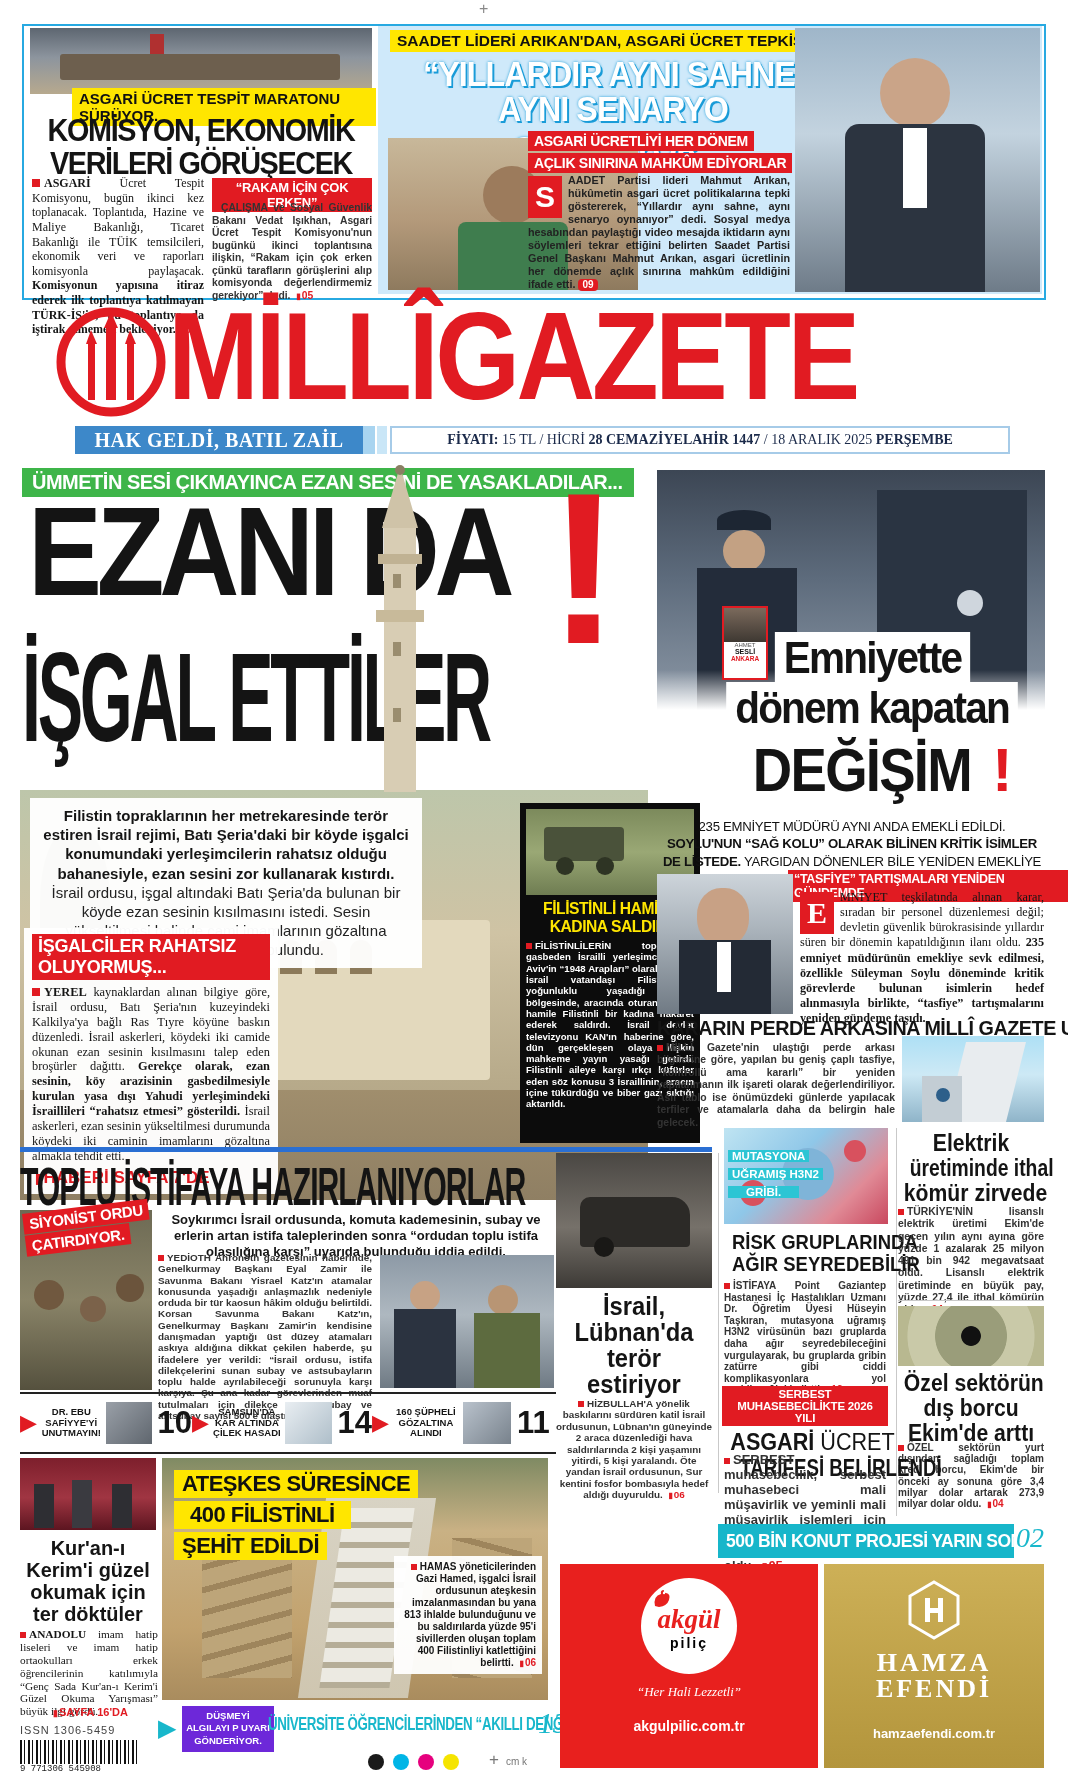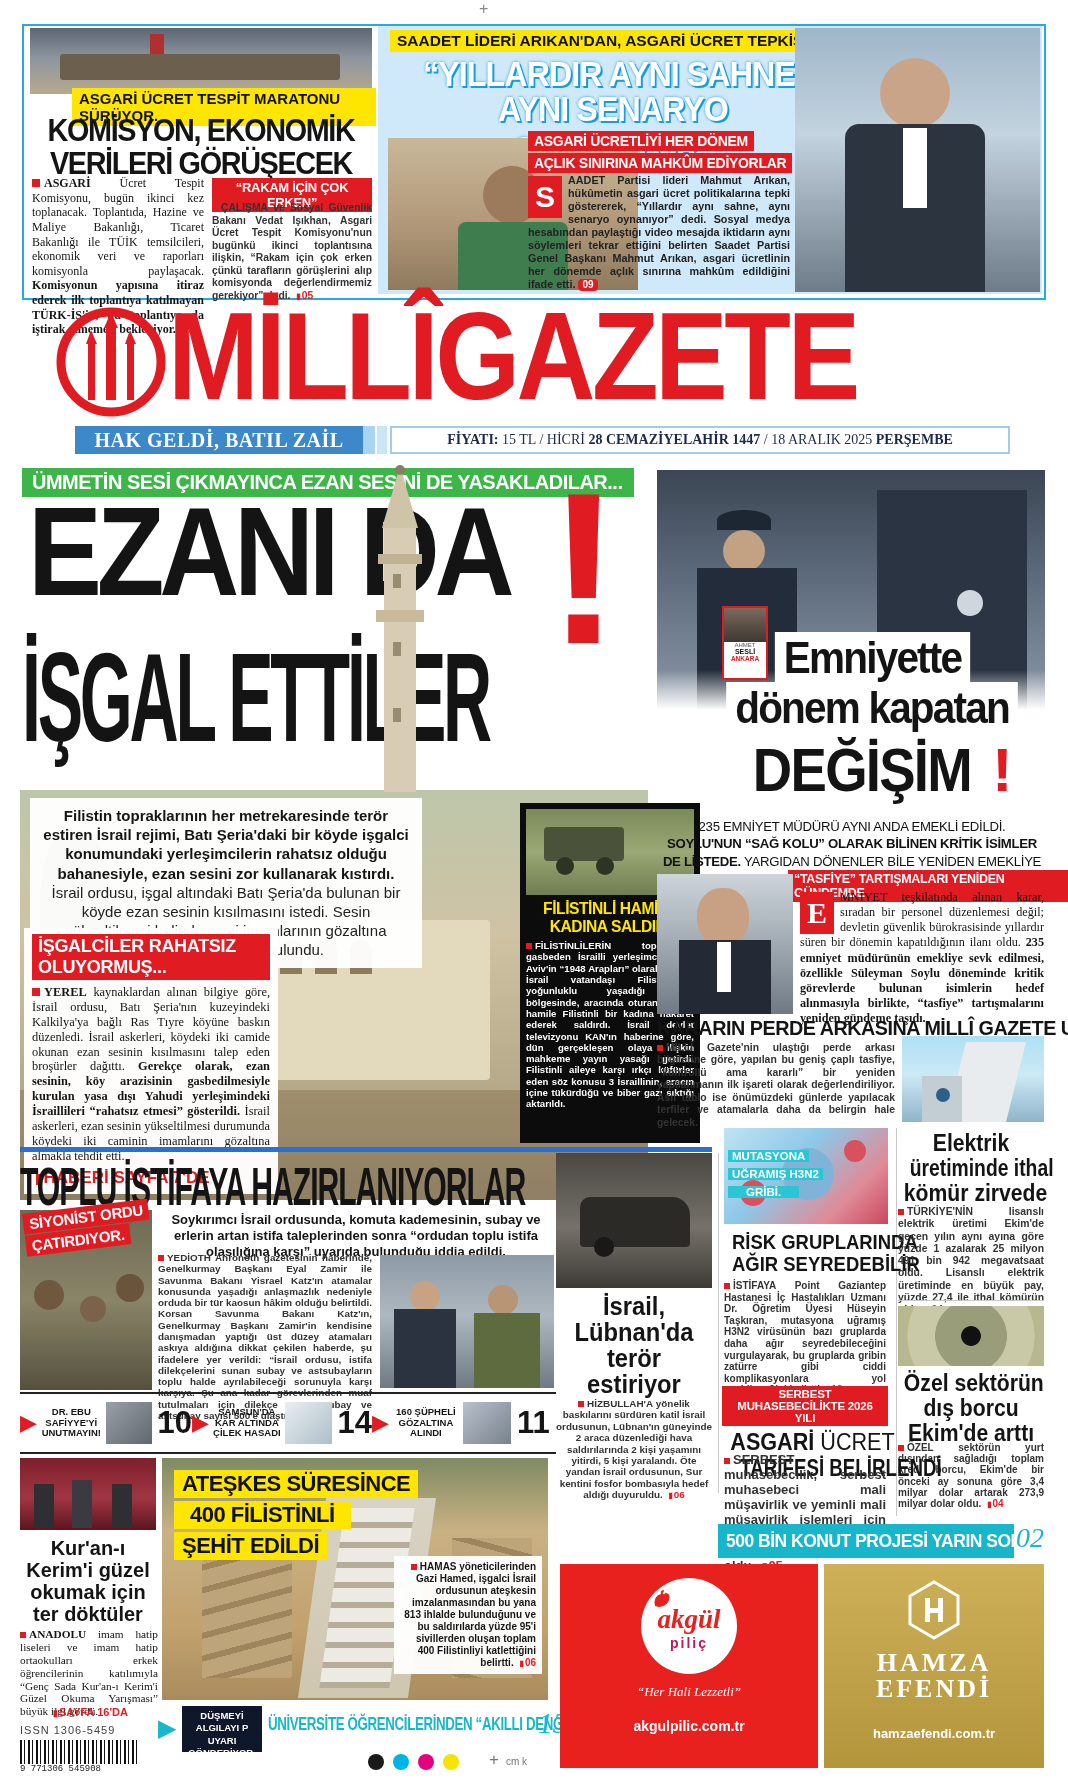--- a/index.html
+++ b/index.html
@@ -251,21 +251,21 @@
   <div class="abs" style="left:174px;top:1470px">
     <span class="ylab" style="font-size:22px;letter-spacing:-.5px;padding:1px 8px">ATEŞKES SÜRESİNCE</span><br>
     <span class="ylab" style="font-size:22px;letter-spacing:-.5px;padding:1px 16px;margin-top:3px">400 FİLİSTİNLİ</span><br>
     <span class="ylab" style="font-size:22px;letter-spacing:-.5px;padding:1px 8px;margin-top:3px">ŞEHİT EDİLDİ</span>
   </div>
   <p class="abs" style="left:394px;top:1556px;width:148px;margin:0;background:rgba(255,255,255,.95);padding:5px 6px;box-sizing:border-box;font-size:10px;font-weight:700;line-height:1.2;text-align:right">
     <span class="sqs"></span><b>HAMAS</b><span> yöneticilerinden Gazi Hamed, işgalci İsrail ordusunun ateşkesin imzalanmasından bu yana 813 ihlalde bulunduğunu ve bu saldırılarda yüzde 95'i sivillerden oluşan toplam 400 Filistinliyi katlettiğini belirtti. </span><span class="pref">06</span>
   </p>
 
   <span class="abs" style="left:158px;top:1714px;color:#18b7cb;font-size:24px">▶</span>
-  <div class="abs center" style="left:182px;top:1706px;width:80px;height:46px;background:#0f172a;color:#fff;font-weight:700;font-size:9.5px;line-height:1.3;padding-top:4px;box-sizing:border-box">
+  <div class="abs center" style="left:182px;top:1706px;width:92px;height:46px;background:#6d28d9;color:#fff;font-weight:700;font-size:9.5px;line-height:1.3;padding-top:4px;box-sizing:border-box">
     <div>DÜŞMEYİ</div>
       <div>ALGILAYI P UYARI</div>
       <div>GÖNDERİYOR.</div>
   </div>
   <div class="abs teal" style="left:268px;top:1714px;font-size:18px;font-weight:700;letter-spacing:-.5px;transform:scaleX(.74);transform-origin:left top;white-space:nowrap">ÜNİVERSİTE ÖĞRENCİLERİNDEN “AKILLI DENGE BİLEKLİĞİ”</div>
   <div class="abs teal ser" style="left:538px;top:1706px;font-size:30px;font-style:italic">13</div>
 
   <div class="abs" style="left:368px;top:1754px">
     <span class="dot" style="background:#1a1a1a"></span><span class="dot" style="background:#00b5e6"></span><span class="dot" style="background:#e6007e"></span><span class="dot" style="background:#f5e400"></span>
   </div>
@@ -371,21 +371,21 @@
   <div class="abs" style="left:718px;top:1524px;width:296px;height:34px;background:#17b6ca;color:#fff;font-weight:700;font-size:17.5px;line-height:34px;padding-left:8px;letter-spacing:-.5px;box-sizing:border-box;white-space:nowrap">500 BİN KONUT PROJESİ YARIN SONA ERİYOR</div>
   <div class="abs teal ser" style="left:1016px;top:1522px;font-size:28px;font-style:italic">02</div>
 
   <div class="abs" style="left:560px;top:1564px;width:258px;height:204px;background:#e8201e;text-align:center">
     <div style="margin:14px auto 0 auto;width:96px;height:96px;border-radius:50%;background:#fff;position:relative">
       <svg class="abs" style="left:8px;top:8px" width="26" height="26" viewBox="0 0 26 26">
         <path d="M6 20 Q4 10 12 8 Q11 4 15 4 Q14 7 17 7 Q22 8 20 14 Q18 20 10 21 Z" fill="#e8201e"></path>
         <circle cx="15" cy="7" r="1.2" fill="#fff"></circle>
       </svg>
       <div class="ser" style="padding-top:26px;font-size:27px;font-weight:700;font-style:italic;color:#e8201e">akgül</div>
-      <div style="font-size:14px;font-weight:700;color:#be185d;letter-spacing:2px">piliç</div>
+      <div style="font-size:14px;font-weight:700;color:#000000;letter-spacing:2px">piliç</div>
     </div>
     <div class="ser" style="margin-top:10px;color:#fff;font-size:13px;font-style:italic">“Her Hali Lezzetli”</div>
     <div style="margin-top:18px;color:#fff;font-size:14px;font-weight:700">akgulpilic.com.tr</div>
   </div>
 
   <div class="abs" style="left:824px;top:1564px;width:220px;height:204px;background:linear-gradient(180deg,#cdb057,#b3953c);text-align:center;color:#fff">
     <svg style="margin-top:16px" width="54" height="60" viewBox="0 0 54 60">
       <polygon points="27,2 51,16 51,44 27,58 3,44 3,16" fill="none" stroke="#fff" stroke-width="3"></polygon>
       <rect x="18" y="18" width="5" height="24" fill="#fff"></rect>
       <rect x="31" y="18" width="5" height="24" fill="#fff"></rect>

